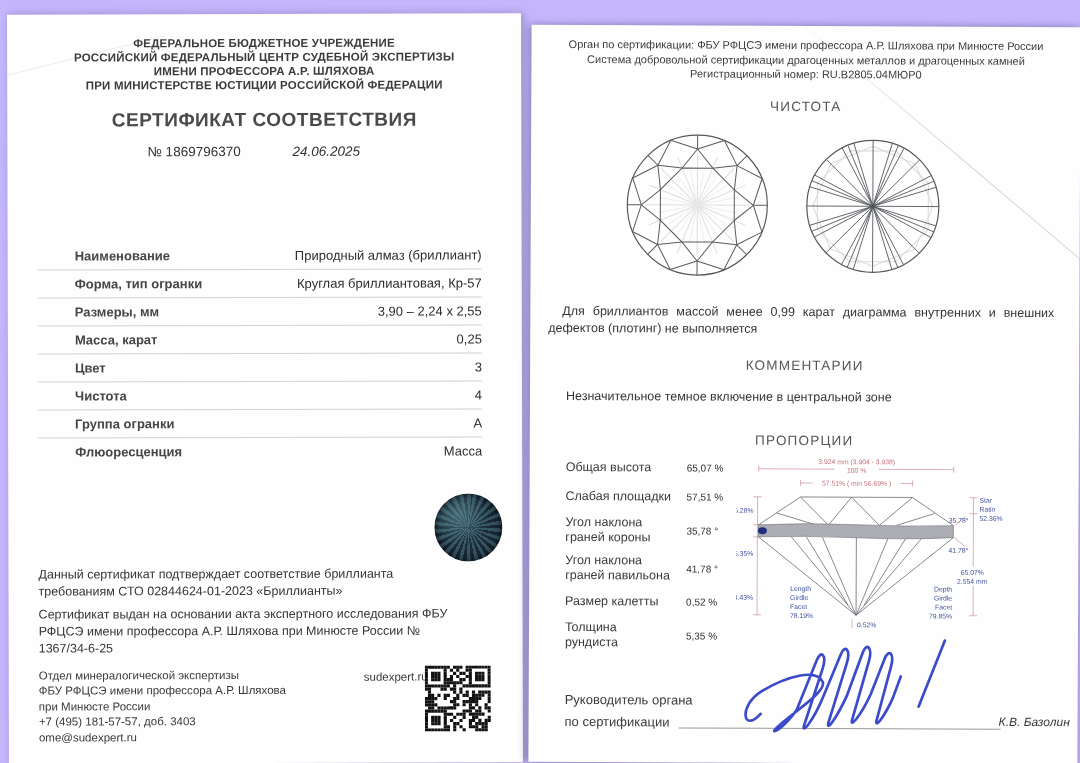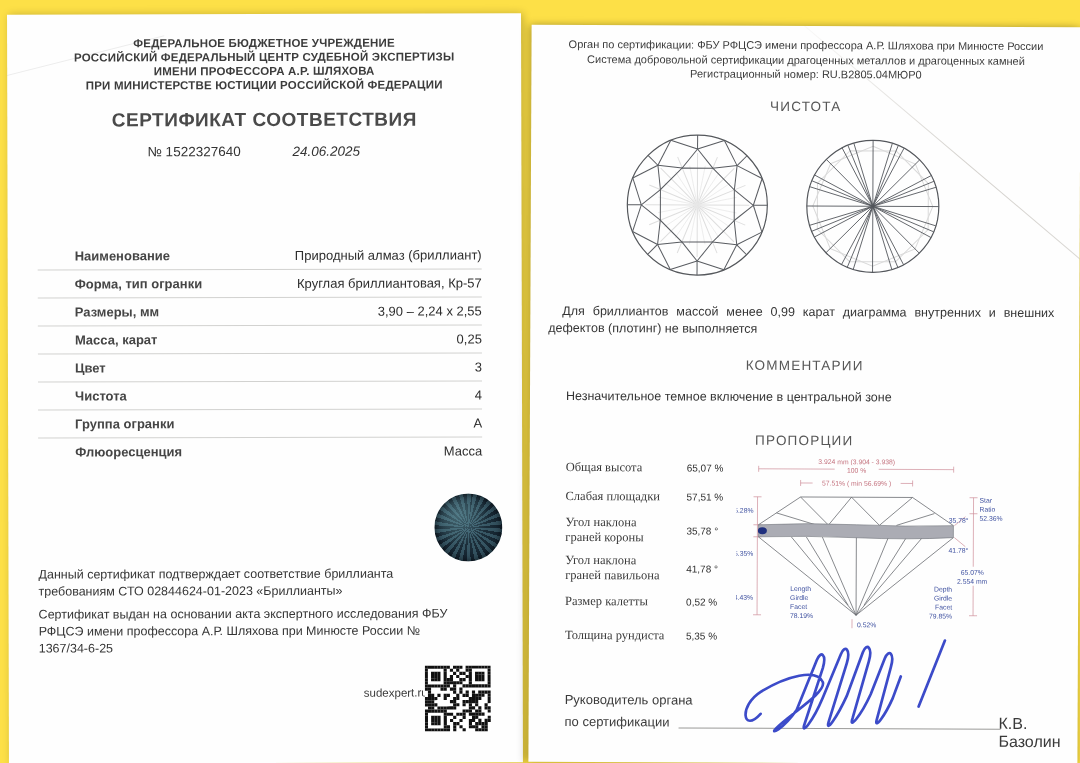--- a/index.html
+++ b/index.html
@@ -1,51 +1,51 @@
 <!DOCTYPE html>
 <html><head>
 <meta charset="utf-8">
 <style>
   html,body{margin:0;padding:0;}
   body{font-family:"Liberation Sans", sans-serif; background:#c9c8c4;}
-  .stage{position:relative;width:1080px;height:763px;background:#fde047;overflow:hidden;}
+  .stage{position:relative;width:1080px;height:763px;background:#c4b5fd;overflow:hidden;}
   .page{position:absolute;background:#fefefe;overflow:hidden;}
   .page-left{left:8px;top:14px;width:514px;height:749px;box-shadow:2px 0 8px rgba(0,0,0,.22);transform:rotate(-.15deg);}
   .page-right{left:530px;top:26px;width:549px;height:737px;box-shadow:-4px 0 9px rgba(0,0,0,.20), 2px 0 6px rgba(0,0,0,.15);transform:rotate(.25deg);}
   .abs{position:absolute;}
   .ctr{text-align:center;left:0;right:0;}
   .org-header{top:22px;font-size:11.5px;font-weight:600;color:#3c3c3c;line-height:14px;letter-spacing:.2px;}
   .doc-title{top:95px;font-size:19px;font-weight:600;color:#4a4a4a;letter-spacing:.5px;}
   .num{top:130px;font-size:13.5px;color:#333;}
   .cert-table{left:30px;top:228px;width:444px;}
   .crow{display:flex;justify-content:space-between;align-items:center;height:27px;border-bottom:1px solid #d2d2d0;}
   .crow:last-child{border-bottom:none;}
   .crow .lb{font-size:13px;font-weight:700;color:#454545;margin-left:37px;}
   .crow .vl{font-size:13px;color:#2e2e2e;}
   .stmt{left:30px;width:428px;font-size:12.5px;color:#353535;line-height:17px;}
   .footer-block{left:30px;top:654px;font-size:11.5px;color:#3a3a3a;line-height:15.4px;}
-  .site{left:355px;top:657px;font-size:11.5px;color:#3a3a3a;margin-top:16px;}
+  .site{left:355px;top:657px;font-size:11.5px;color:#3a3a3a;}
   .seal{left:426px;top:480px;width:68px;height:68px;border-radius:50%;
     background:
       radial-gradient(circle at 35% 32%, rgba(110,160,170,.5), rgba(0,0,0,0) 48%),
       repeating-conic-gradient(from 8deg, rgba(80,125,140,.45) 0deg 7deg, rgba(8,18,28,.25) 7deg 14deg),
       radial-gradient(circle, #2a4250 0%, #203440 45%, #152431 72%, #0d1822 100%);
     box-shadow:inset 0 0 7px rgba(0,0,0,.65);}
   .rp-header{top:12px;font-size:11px;color:#3c3c3c;line-height:14.5px;}
   .sec-h{font-size:13.5px;color:#575757;letter-spacing:1.2px;font-weight:400;}
   .note{left:18px;top:278px;width:506px;font-size:12.5px;color:#353535;line-height:17px;text-align:justify;text-indent:14px;}
   .comment{left:36px;top:364px;font-size:12.5px;color:#353535;}
   .prop-rows{left:36px;top:428px;width:230px;}
   .prow{display:flex;align-items:center;}
-  .prow .lb{width:108px;font-size:12.5px;color:#3a3a3a;line-height:15px;font-family:Liberation Serif, serif;}
+  .prow .lb{width:108px;font-size:12.5px;color:#3a3a3a;line-height:15px;}
   .prow .vl{margin-left:13px;font-size:10px;color:#2e2e2e;}
   .h28{height:29px;} .h38{height:38px;}
   .role{left:36px;top:664px;font-size:13px;color:#3a3a3a;line-height:22px;}
   .sig-line{left:150px;top:702px;width:322px;height:1px;background:#9a9a98;}
-  .sig-name{left:470px;top:688px;font-size:16px;color:#3a3a3a;}
+  .sig-name{left:470px;top:688px;font-size:12px;color:#3a3a3a;font-style:italic;}
   .crease{left:250px;top:-20px;width:820px;height:1px;transform:rotate(40deg);transform-origin:left top;
     background:linear-gradient(90deg, rgba(175,170,162,0), rgba(175,170,162,.55) 30%, rgba(175,170,162,.35) 70%, rgba(175,170,162,0));}
   .corner-line{left:-30px;top:44px;width:190px;height:1px;background:rgba(0,0,0,.07);transform:rotate(-14deg);}
   svg text{font-family:"Liberation Sans", sans-serif;}
   .dtxt{font-size:6.8px;fill:#c4737f;}
   .btxt{font-size:6.8px;fill:#3f51a0;}
 </style>
 </head>
 <body>
 
@@ -53,21 +53,21 @@
 
   <div class="page page-left">
     <div class="abs corner-line"></div>
     <div class="abs ctr org-header">
       <div>ФЕДЕРАЛЬНОЕ БЮДЖЕТНОЕ УЧРЕЖДЕНИЕ</div>
       <div>РОССИЙСКИЙ ФЕДЕРАЛЬНЫЙ ЦЕНТР СУДЕБНОЙ ЭКСПЕРТИЗЫ</div>
       <div>ИМЕНИ ПРОФЕССОРА А.Р. ШЛЯХОВА</div>
       <div>ПРИ МИНИСТЕРСТВЕ ЮСТИЦИИ РОССИЙСКОЙ ФЕДЕРАЦИИ</div>
     </div>
     <div class="abs ctr doc-title">СЕРТИФИКАТ СООТВЕТСТВИЯ</div>
-    <span class="abs num" style="left:140px;">№ 1522327640</span>
+    <span class="abs num" style="left:140px;">№ 1869796370</span>
     <span class="abs num" style="left:285px;font-style:italic;">24.06.2025</span>
 
     <div class="abs cert-table">
       <div class="crow">
           <span class="lb">Наименование</span>
           <span class="vl">Природный алмаз (бриллиант)</span>
         </div>
       <div class="crow">
           <span class="lb">Форма, тип огранки</span>
           <span class="vl">Круглая бриллиантовая, Кр-57</span>
@@ -96,20 +96,27 @@
           <span class="lb">Флюоресценция</span>
           <span class="vl">Масса</span>
         </div>
     </div>
 
     <div class="abs seal"></div>
 
     <div class="abs stmt" style="top:552px;">Данный сертификат подтверждает соответствие бриллианта требованиям СТО 02844624-01-2023 «Бриллианты»</div>
     <div class="abs stmt" style="top:592px;">Сертификат выдан на основании акта экспертного исследования ФБУ РФЦСЭ имени профессора А.Р. Шляхова при Минюсте России № 1367/34-6-25</div>
 
+    <div class="abs footer-block">
+      <div>Отдел минералогической экспертизы</div>
+      <div>ФБУ РФЦСЭ имени профессора А.Р. Шляхова</div>
+      <div>при Минюсте России</div>
+      <div>+7 (495) 181-57-57, доб. 3403</div>
+      <div>ome@sudexpert.ru</div>
+    </div>
     <span class="abs site">sudexpert.ru</span>
     <svg class="abs" style="left:416px;top:652px;" width="66" height="66" viewBox="0 0 21 21" id="qr">
         <rect x="0" y="0" width="21" height="21" fill="#fff"></rect>
         <rect x="0" y="0" width="1" height="1" fill="#111"></rect>
         <rect x="0" y="1" width="1" height="1" fill="#111"></rect>
         <rect x="0" y="2" width="1" height="1" fill="#111"></rect>
         <rect x="0" y="3" width="1" height="1" fill="#111"></rect>
         <rect x="0" y="4" width="1" height="1" fill="#111"></rect>
         <rect x="0" y="5" width="1" height="1" fill="#111"></rect>
         <rect x="0" y="6" width="1" height="1" fill="#111"></rect>

